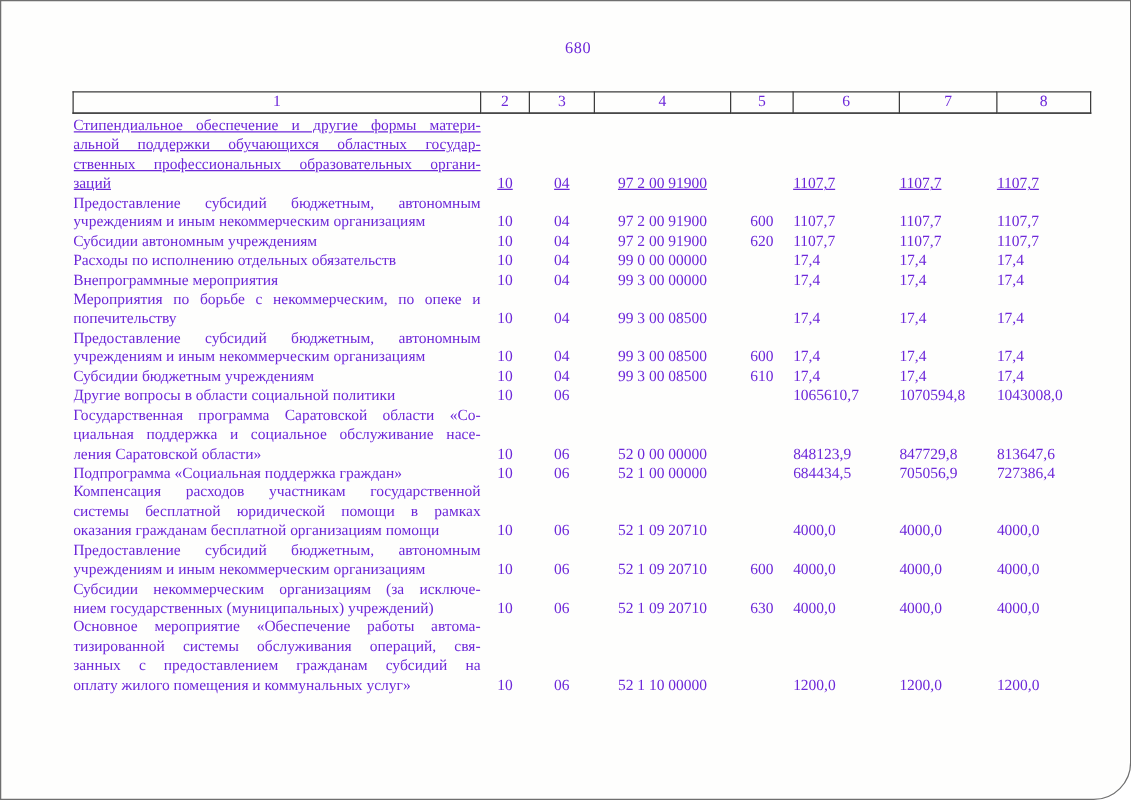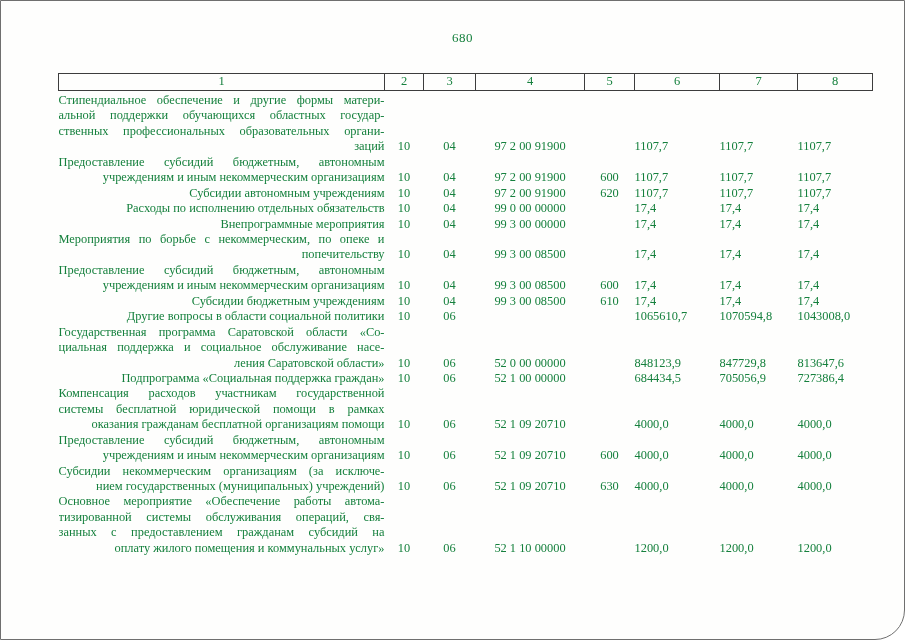--- a/index.html
+++ b/index.html
@@ -9,21 +9,21 @@
   }
   .page {
     position: relative;
     width: 905px;
     height: 640px;
     box-sizing: border-box;
     background: #fefefd;
     border: 1px solid #6f6f6f;
     border-bottom-right-radius: 30px;
     font-family: "Liberation Serif", "DejaVu Serif", serif;
-    color: #15803d;
+    color: #6d28d9;
     overflow: hidden;
   }
   .pagenum {
     position: absolute;
     top: 29px;
     left: 10px;
     width: 100%;
     text-align: center;
     font-size: 13px;
     letter-spacing: 0.5px;
@@ -45,33 +45,34 @@
     text-align: center;
     height: 16px;
     padding: 0;
   }
   table.budget tbody td {
     vertical-align: bottom;
     padding: 0;
   }
   table.budget tbody tr:first-child td {
     padding-top: 2px;
+    text-decoration: underline;
   }
   td.desc {
     padding-left: 9px;
     text-align: left;
   }
   .jl {
     text-align: justify;
     text-align-last: justify;
     max-height: 15.45px;
     overflow: hidden;
   }
   .ll {
-    text-align: right;
+    text-align: left;
     max-height: 15.45px;
     overflow: hidden;
   }
   td.c-center { text-align: center; }
   td.c-num {
     text-align: left;
     padding-right: 8px;
     font-variant-numeric: tabular-nums;
   }
   td.c-num.c8 { padding-right: 5px; }

